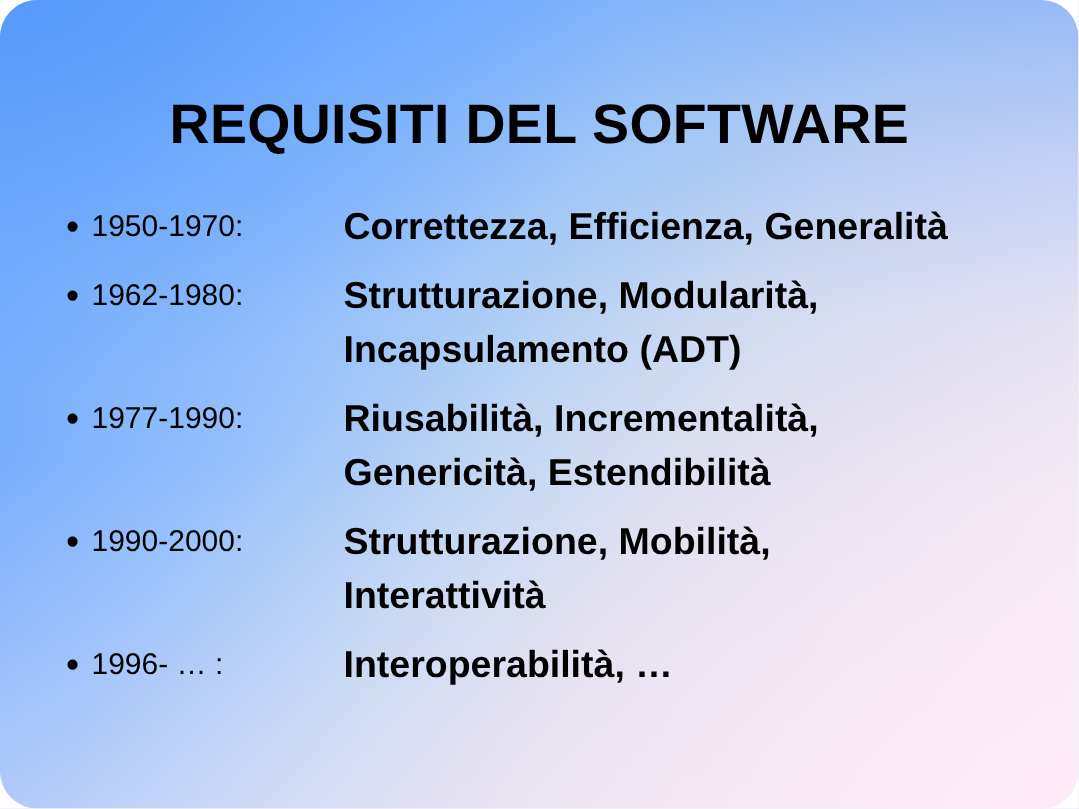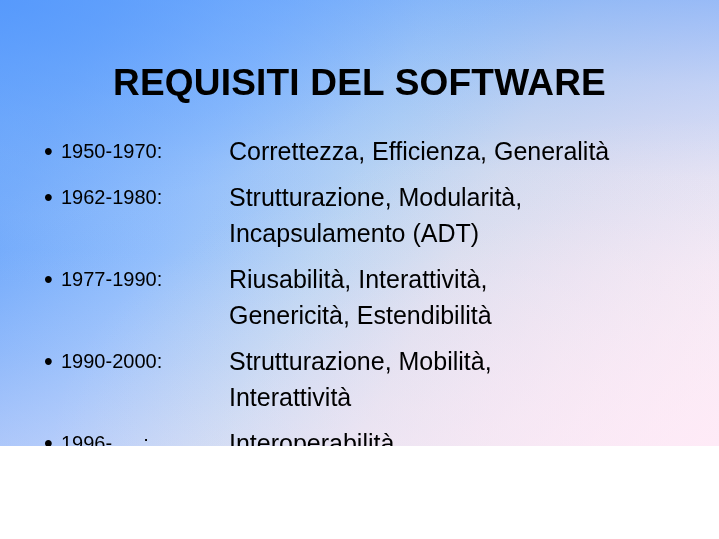--- a/index.html
+++ b/index.html
@@ -9,23 +9,24 @@
   body {
     width: 719px;
     height: 539px;
     overflow: hidden;
     font-family: "Liberation Sans", sans-serif;
   }
 
   #slide {
     position: relative;
     width: 719px;
-    height: 446px;
+    height: 539px;
     overflow: hidden;
     background: #e9e5f3;
+    border-radius: 25px;
   }
 
   
   .bg-layer {
     position: absolute;
     inset: 0;
   }
   .bg-base {
     background: linear-gradient(118deg,
       #5c9dfc 0%,
@@ -114,20 +115,21 @@
 
   .items-col {
     flex: 1 1 auto;
     font-size: 25px;
     line-height: 36px;
     color: #000000;
   }
 
   .item-line {
     white-space: nowrap;
+    font-weight: bold;
   }
 </style>
 </head>
 <body>
 
 <div id="slide">
 
   <div class="bg-layer bg-base"></div>
   <div class="bg-layer bg-vert"></div>
   <div class="bg-layer bg-corner-blue"></div>
@@ -153,21 +155,21 @@
         <span class="items-col">
           <div class="item-line">Strutturazione, Modularità,</div>
           <div class="item-line">Incapsulamento (ADT)</div>
         </span>
       </div>
 
       <div class="bullet-row">
         <span class="bullet-marker">•</span>
         <span class="period-label">1977-1990:</span>
         <span class="items-col">
-          <div class="item-line">Riusabilità, Interattività,</div>
+          <div class="item-line">Riusabilità, Incrementalità,</div>
           <div class="item-line">Genericità, Estendibilità</div>
         </span>
       </div>
 
       <div class="bullet-row">
         <span class="bullet-marker">•</span>
         <span class="period-label">1990-2000:</span>
         <span class="items-col">
           <div class="item-line">Strutturazione, Mobilità,</div>
           <div class="item-line">Interattività</div>

